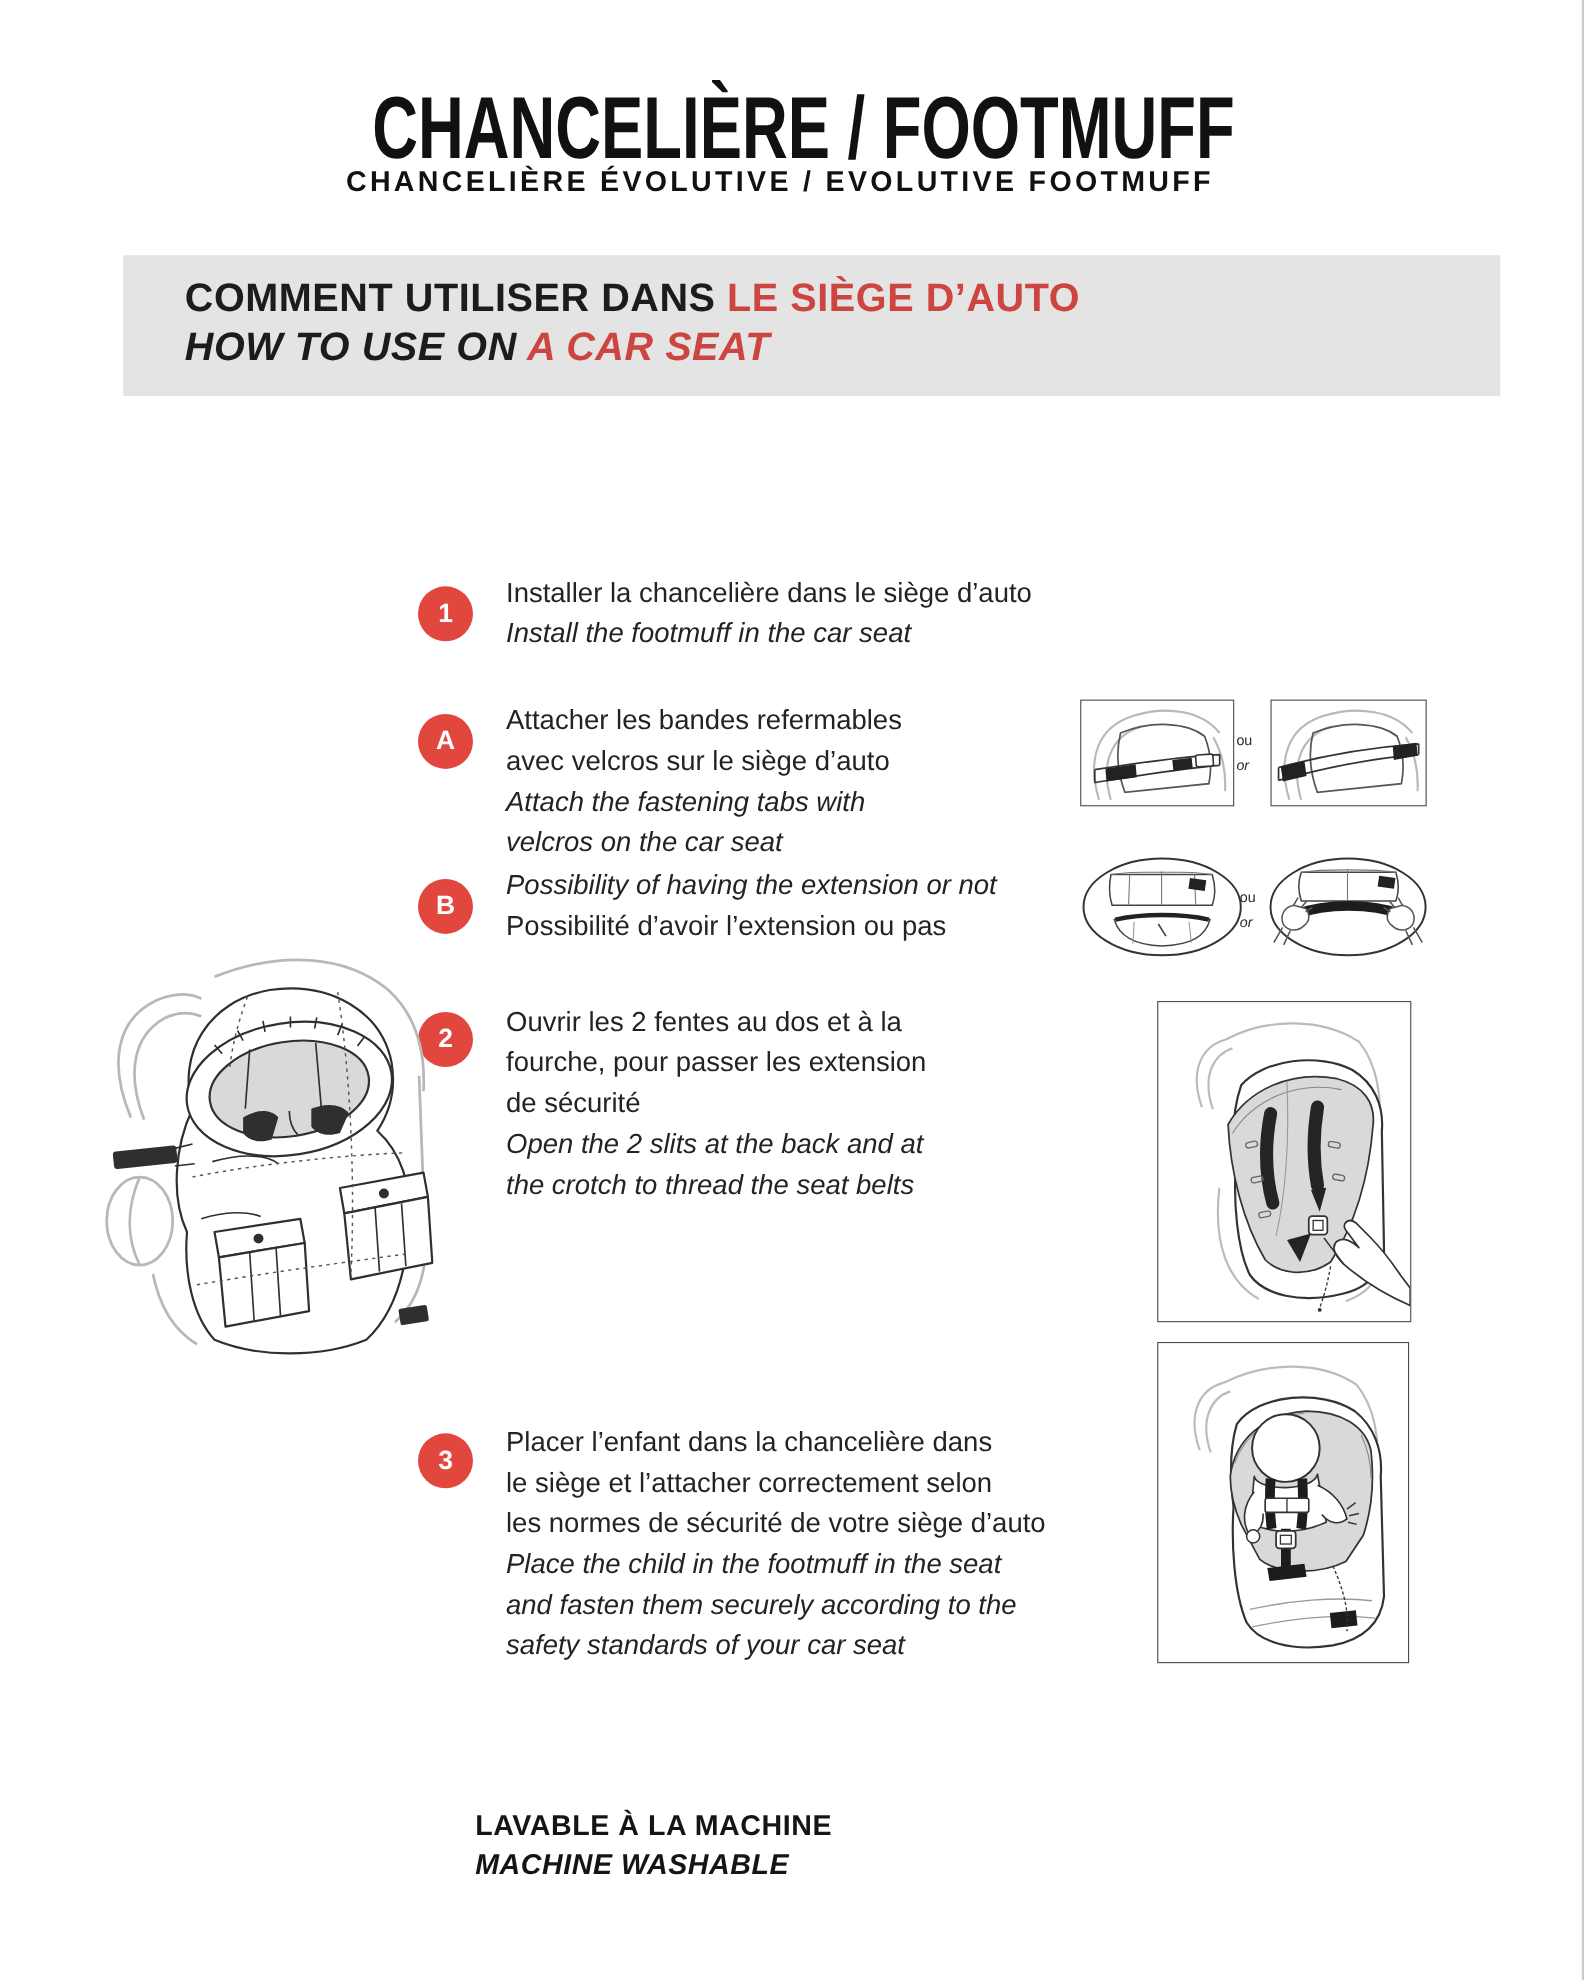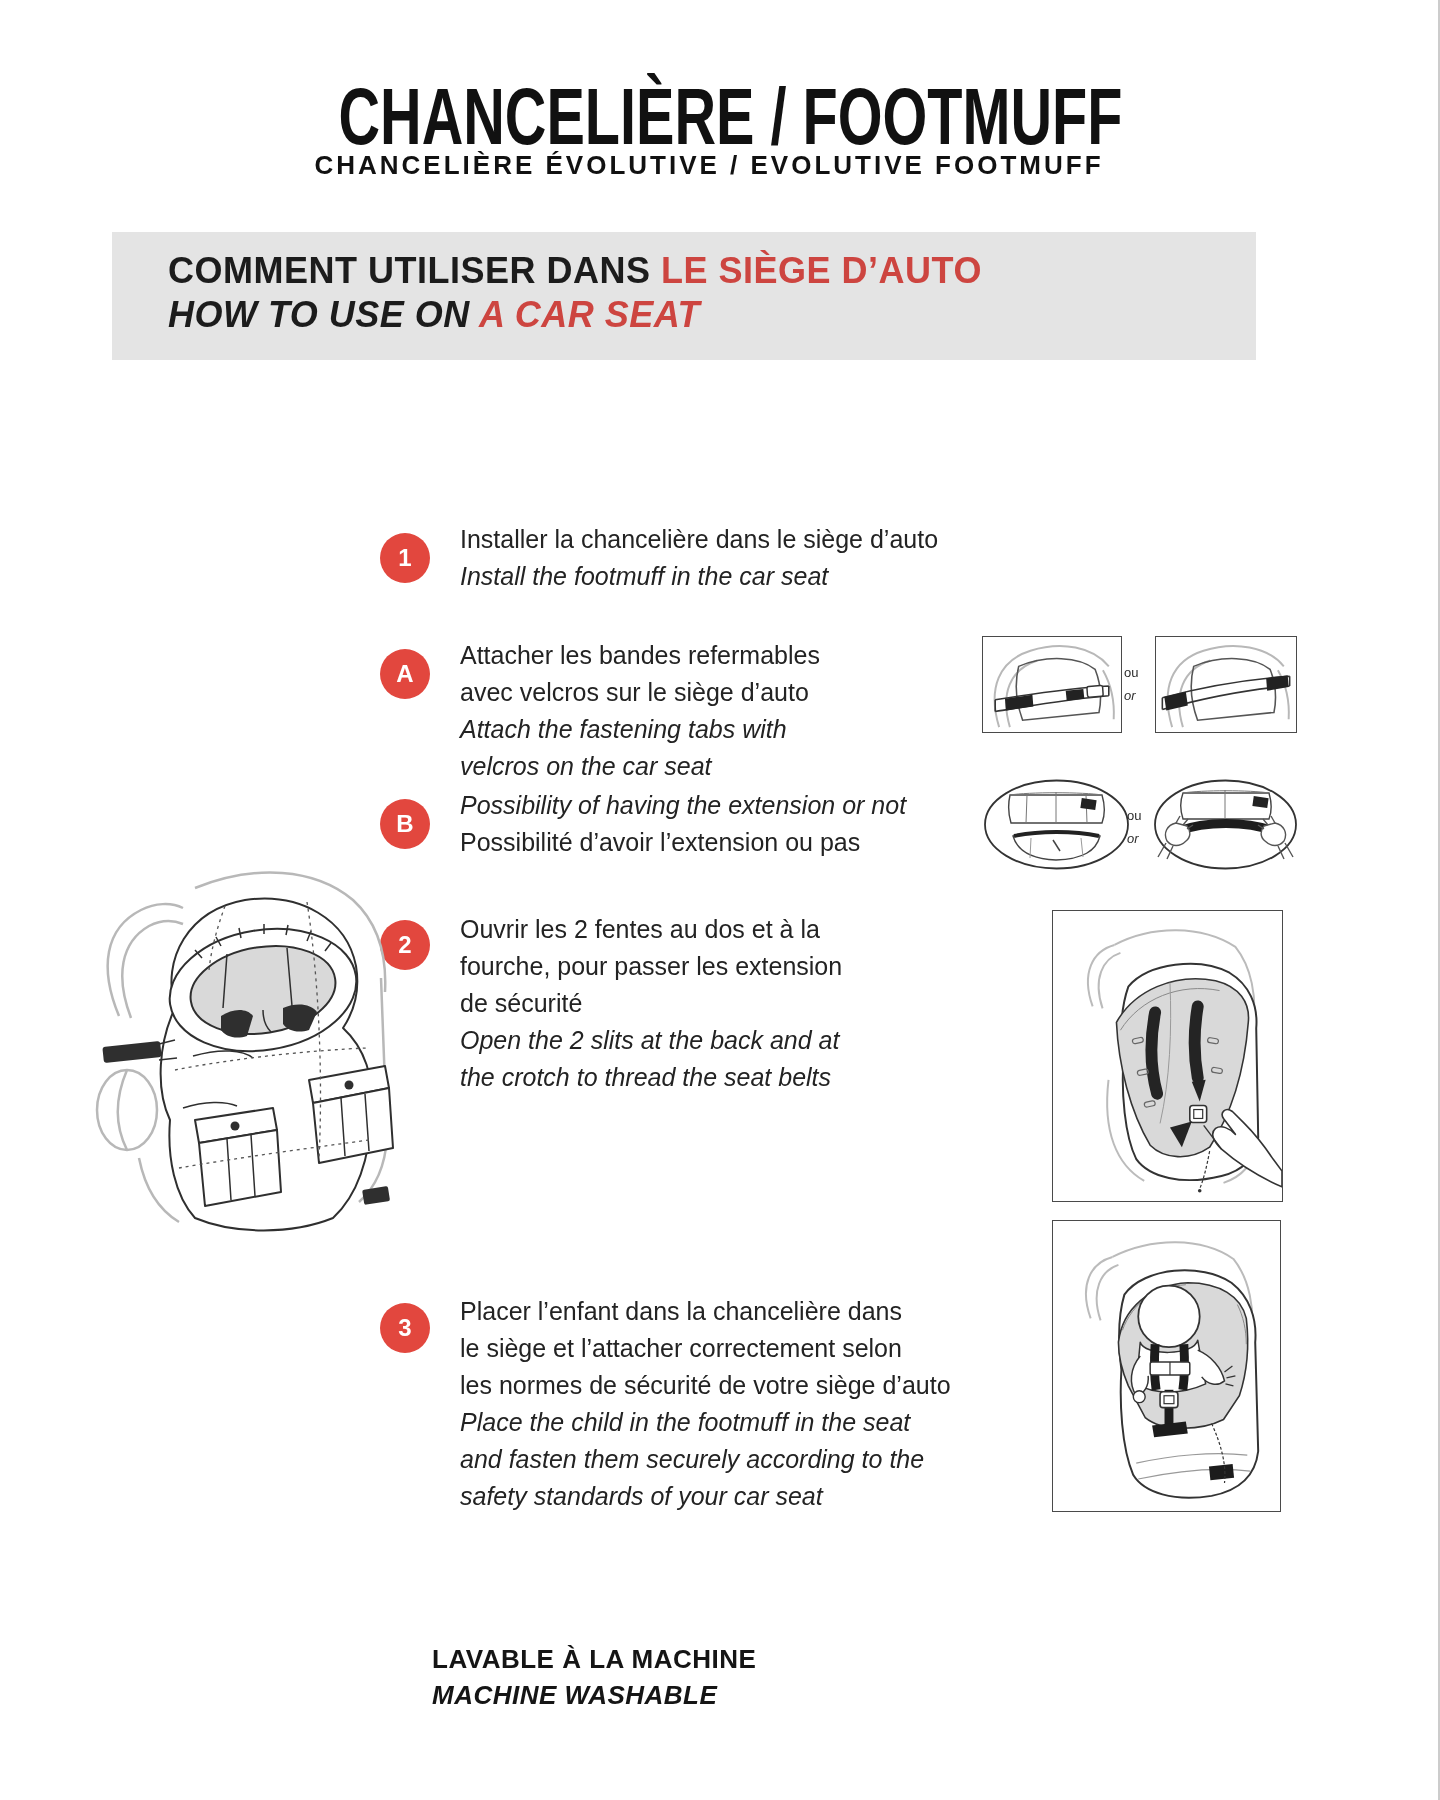--- a/index.html
+++ b/index.html
@@ -8,21 +8,21 @@
     font-family:"Liberation Sans",sans-serif;overflow:hidden;
     border-right:2px solid #cccccc;
   }
   
   .title{position:absolute;top:77px;left:0;width:1438px;text-align:center;
     font-size:80px;line-height:80px;font-weight:bold;color:#111;padding-left:11px;}
   .title-inner{display:inline-block;transform:scaleX(0.72);transform-origin:center;white-space:nowrap;}
   .subtitle{position:absolute;top:150px;left:0;width:1418px;text-align:center;
     font-size:26px;font-weight:bold;letter-spacing:3px;color:#111;white-space:nowrap;}
   
-  .banner{position:absolute;left:112px;top:232px;width:1144px;height:128px;background:#e4e4e4;}
+  .banner{position:absolute;left:112px;top:232px;width:1252px;height:128px;background:#e4e4e4;}
   .banner-line{position:absolute;left:56px;font-size:36px;font-weight:bold;
     letter-spacing:0.5px;color:#1c1c1c;white-space:nowrap;}
   .banner-l1{top:18px;}
   .banner-l2{top:62px;font-style:italic;}
   .red{color:#cd4540;}
   
   .badge{position:absolute;left:380px;width:50px;height:50px;border-radius:50%;
     background:#e2473e;color:#fff;font-size:24px;font-weight:bold;
     display:flex;align-items:center;justify-content:center;}
   #badge-1{top:533px;} #badge-a{top:649px;} #badge-b{top:799px;}

